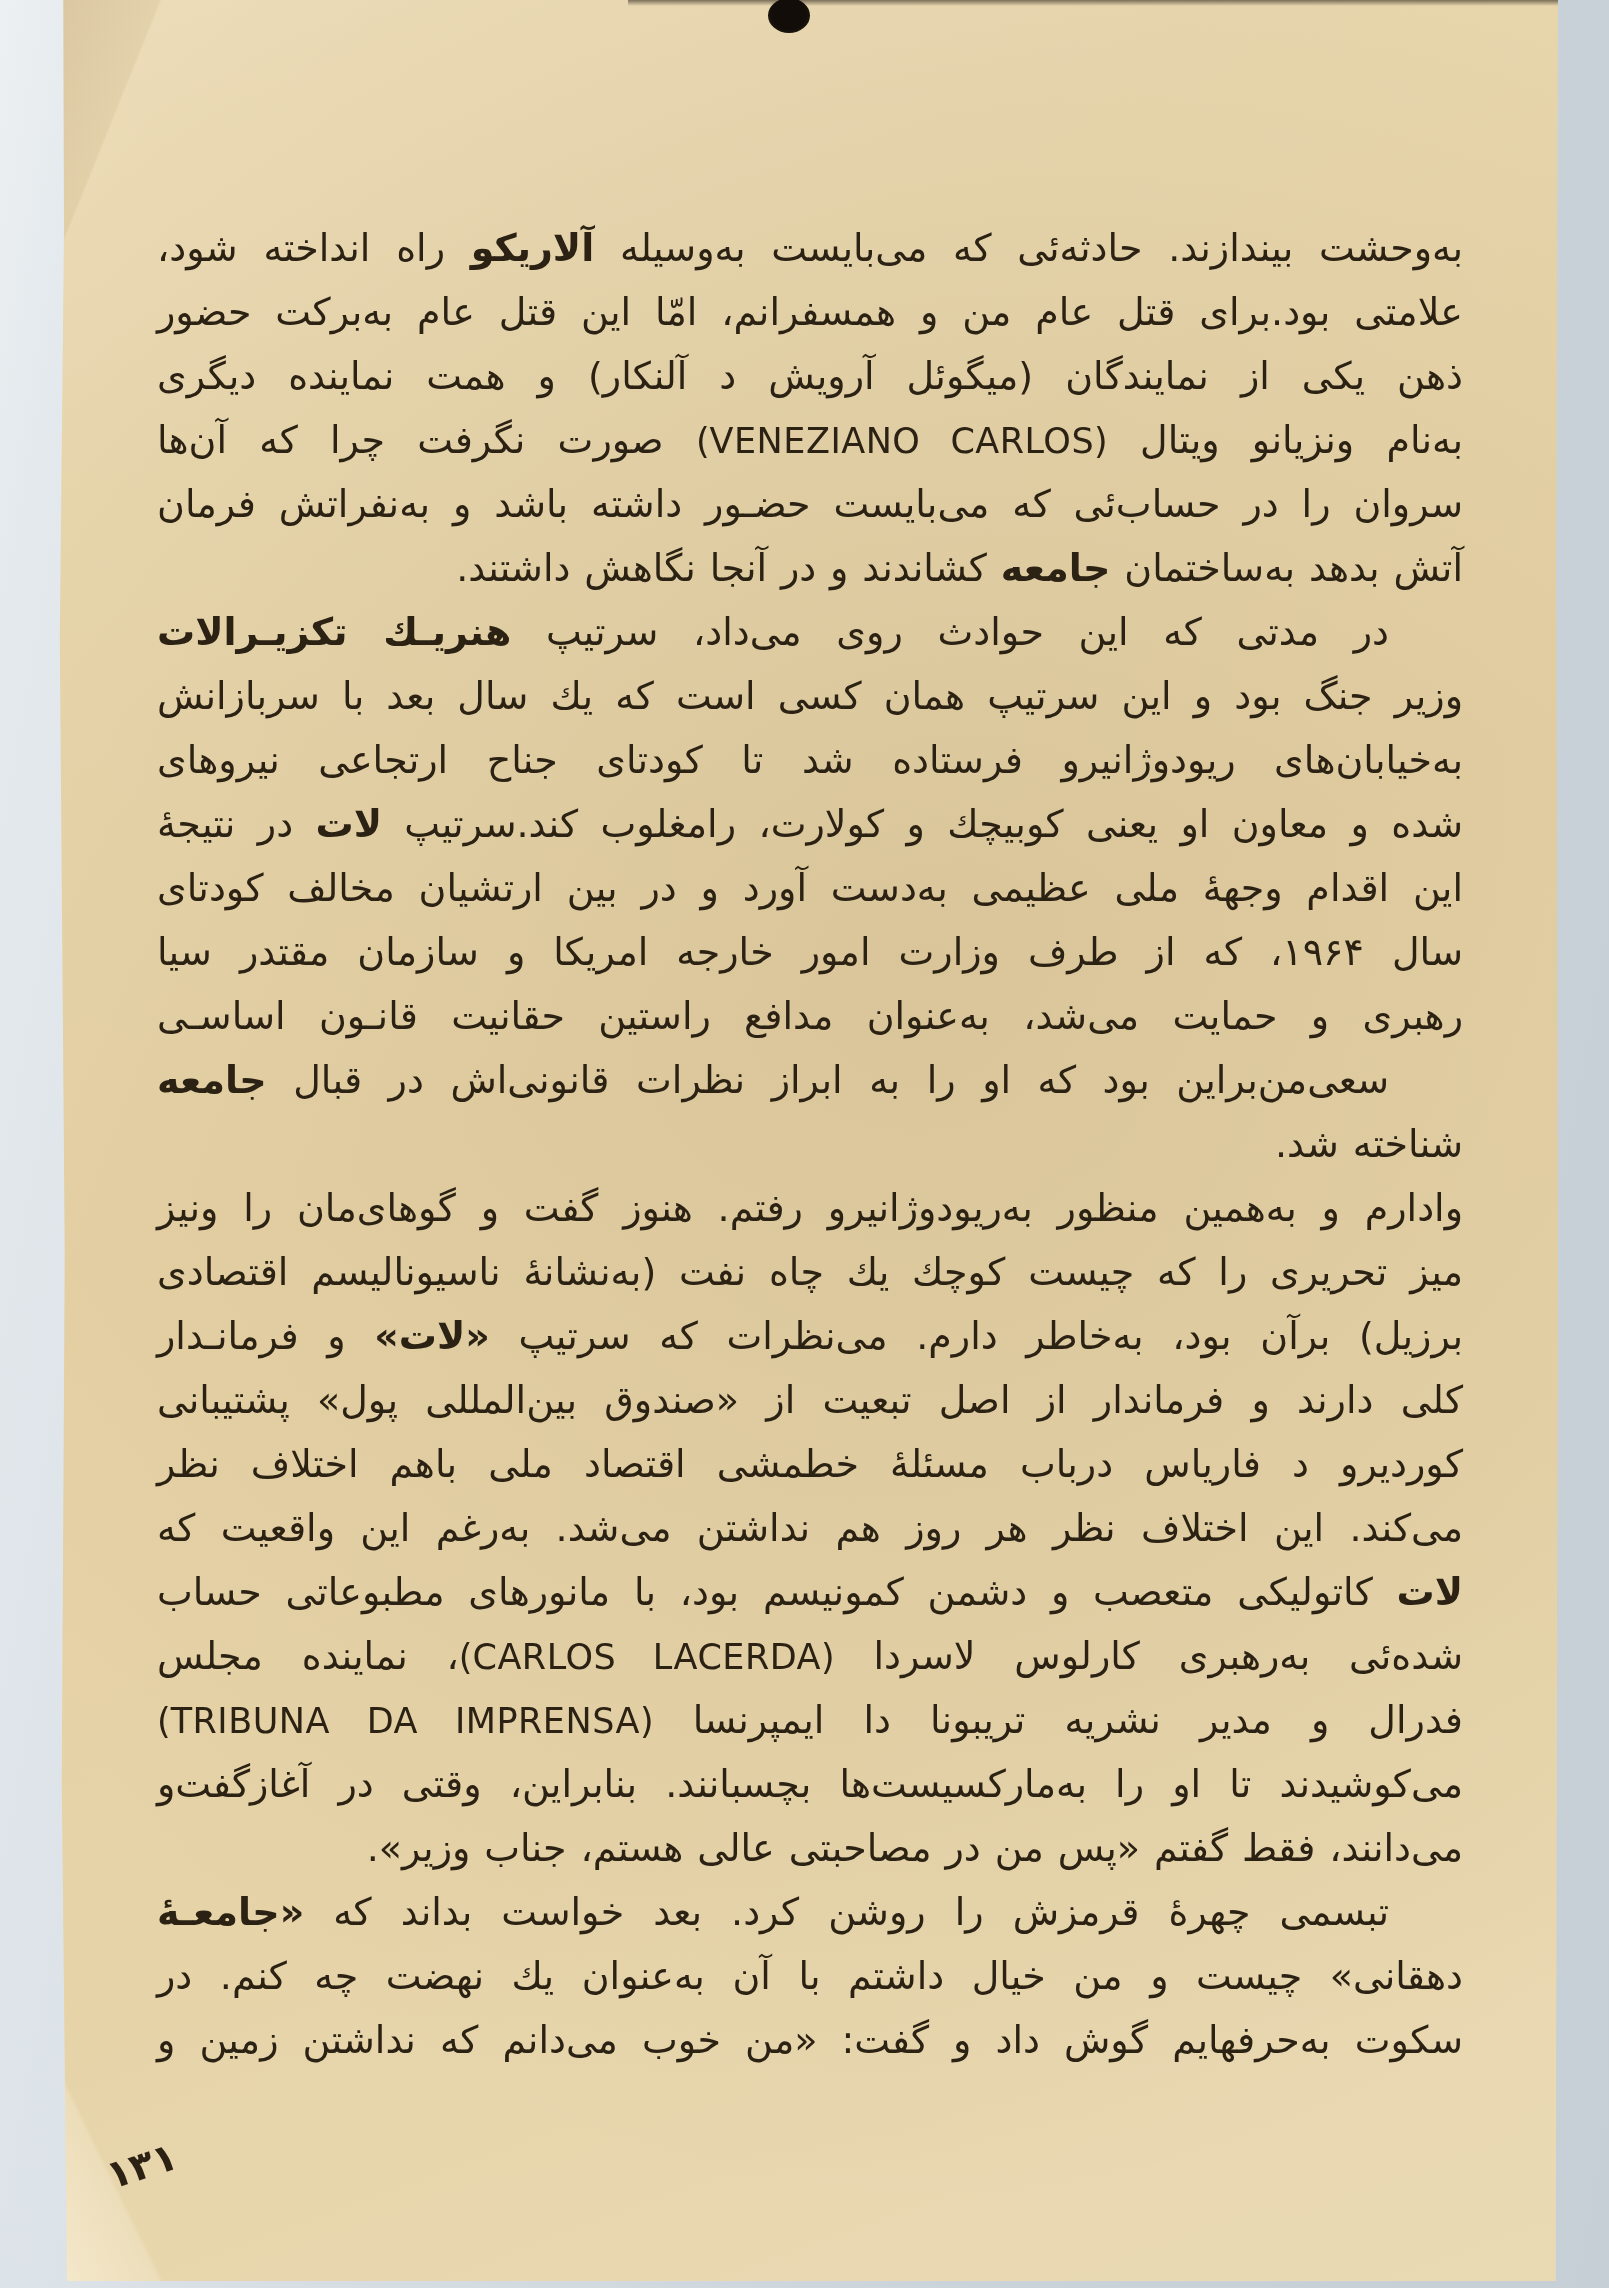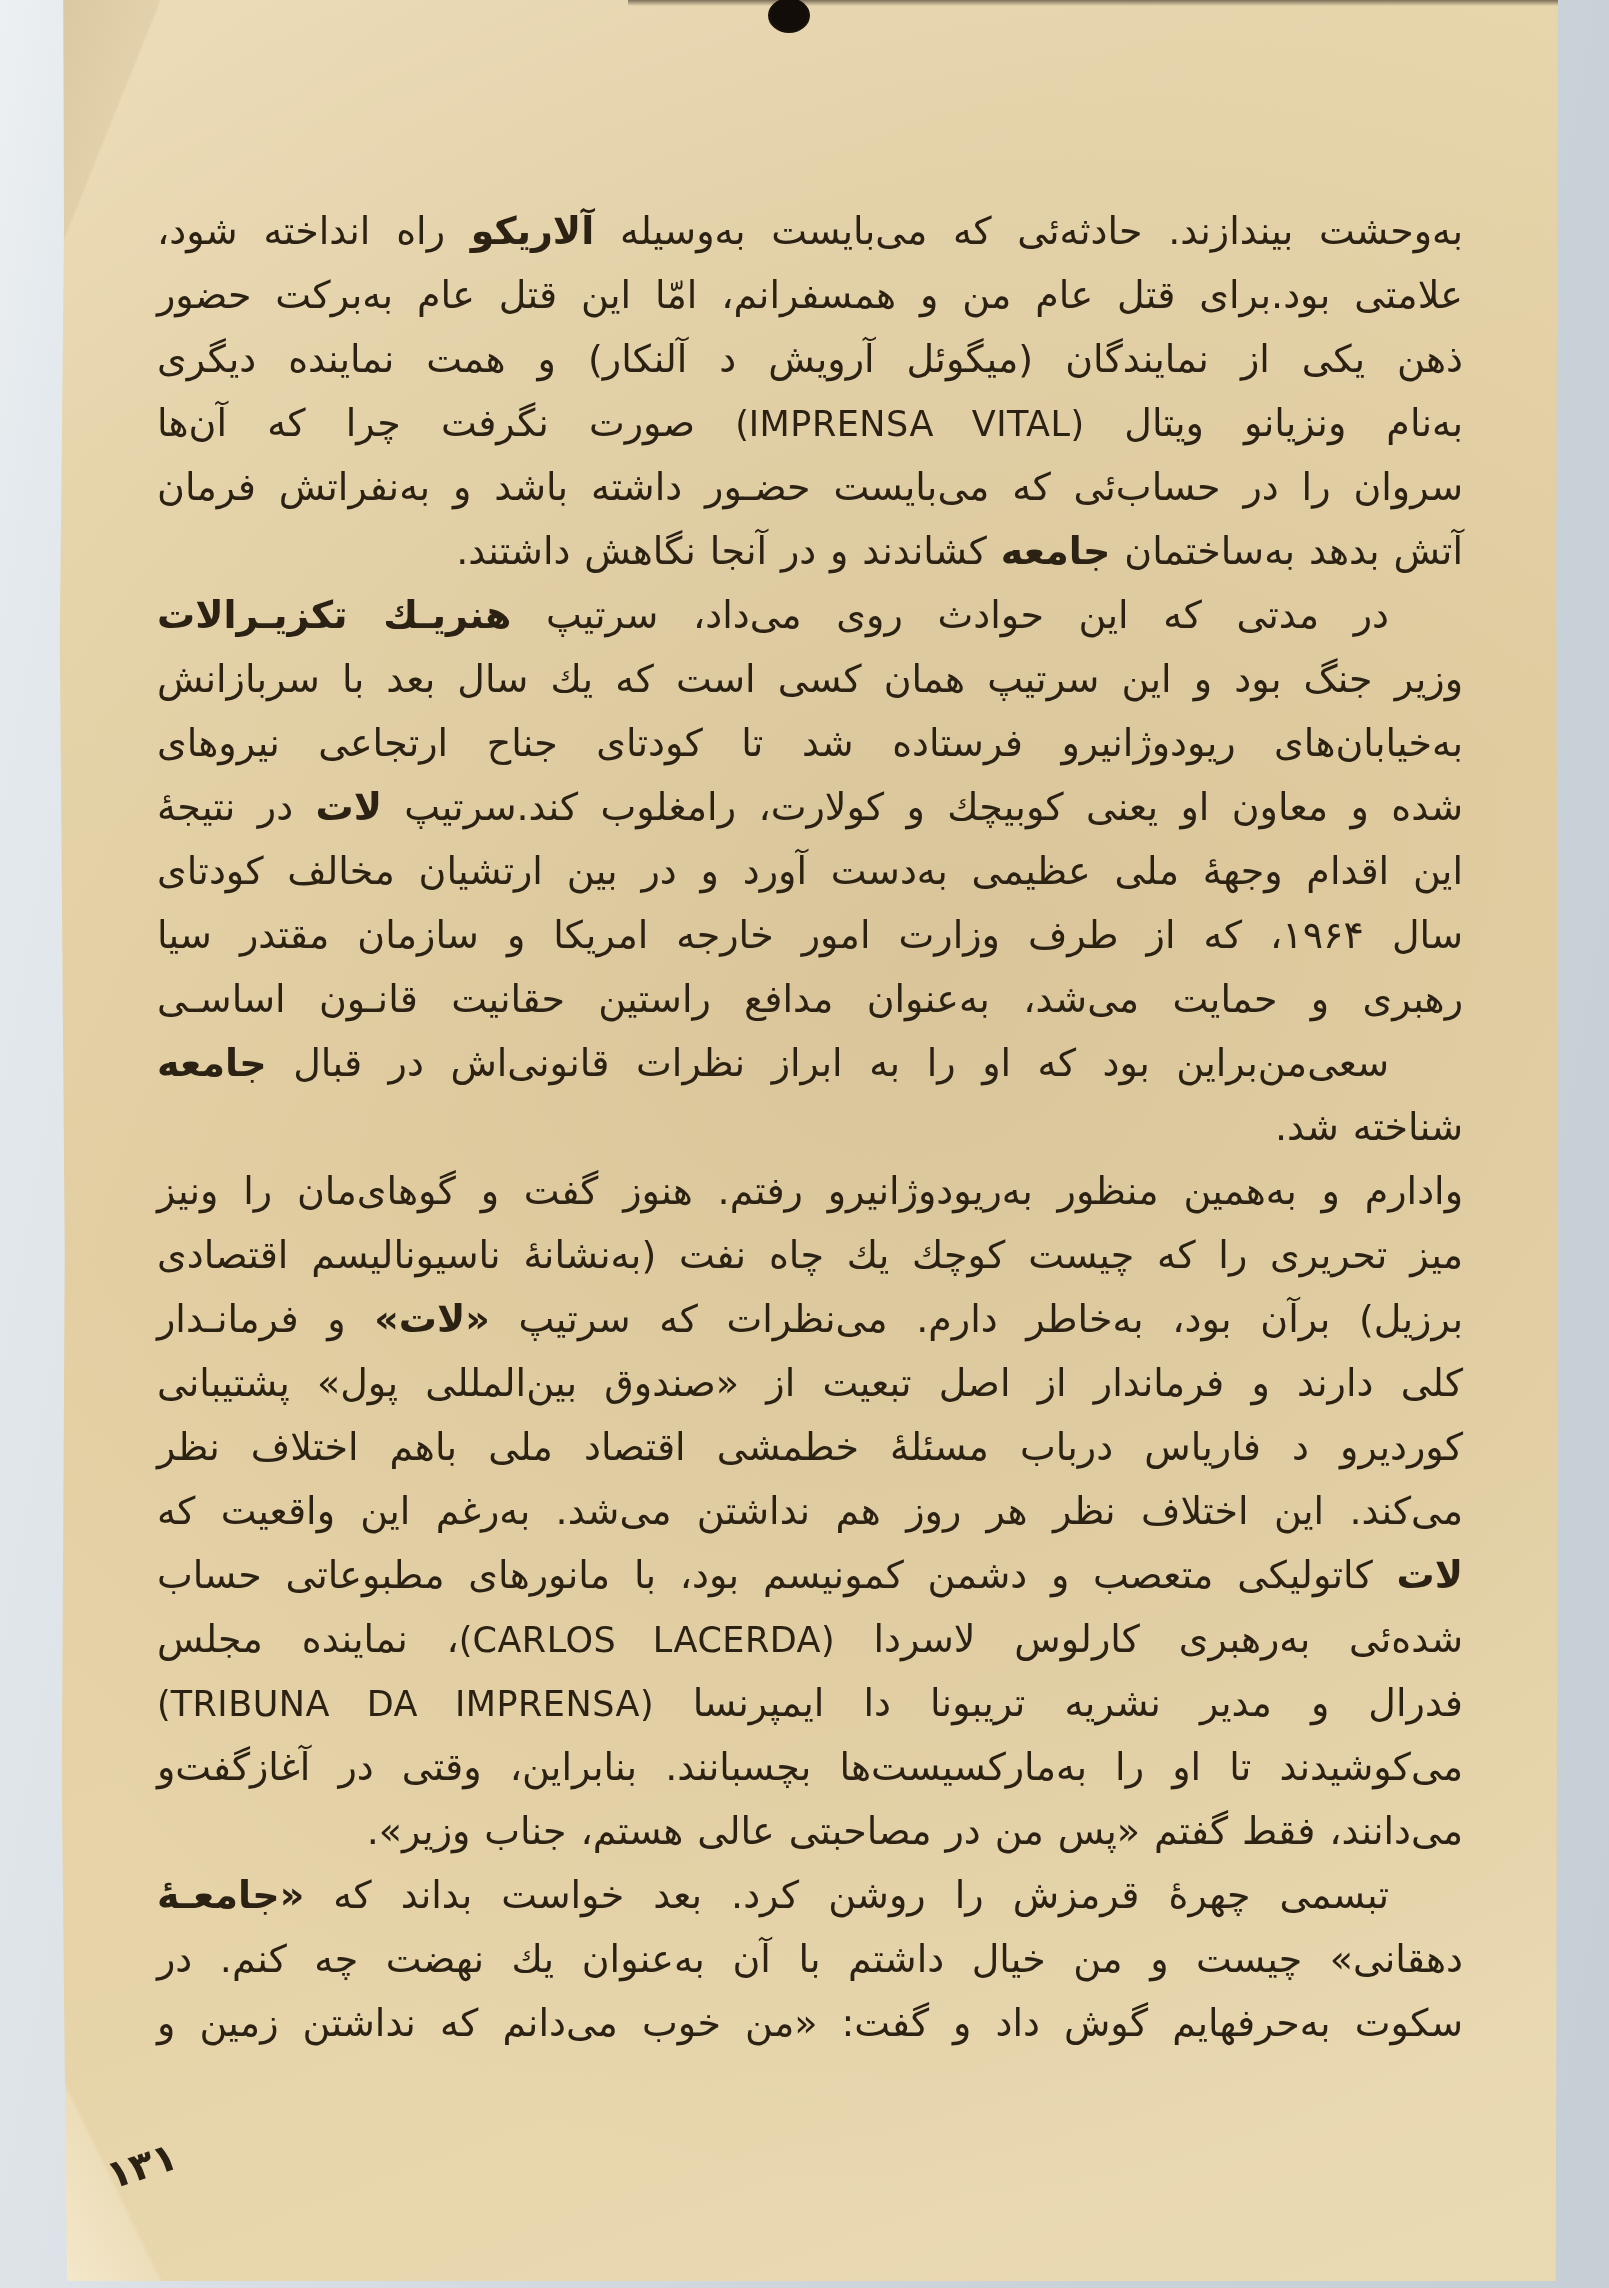--- a/index.html
+++ b/index.html
@@ -26,21 +26,21 @@
   }
   .fold-bl{
     position:absolute;bottom:0;left:0;width:138px;height:258px;
     background:linear-gradient(64deg,rgba(255,248,230,0.55) 0%,rgba(255,248,230,0.25) 38%,rgba(255,248,230,0) 40%);
   }
   .binding-dot{
     position:absolute;left:710px;top:-1.8px;width:42px;height:35px;border-radius:50%;
     background:radial-gradient(ellipse at 50% 45%,#120d09 58%,#241c13 82%,rgba(42,34,26,0) 100%);
   }
   .text-block{
-    position:absolute;top:199px;left:99px;right:95px;
+    position:absolute;top:216px;left:99px;right:95px;
     direction:rtl;color:#2b2214;
   }
   .line{
     height:64px;line-height:64px;font-size:38px;
     text-align:justify;text-align-last:justify;
     letter-spacing:0px;word-spacing:1.8px;
   }
   .line.end{text-align-last:right;}
   .line.indent{padding-right:74px;}
   .line .bold{font-weight:bold;}
@@ -56,21 +56,21 @@
 
 <div class="page">
   <div class="top-edge"></div>
   <div class="fold-tl"></div>
   <div class="fold-bl"></div>
   <div class="binding-dot"></div>
   <div class="text-block" id="text-block">
       <div class="line"><span>به‌وحشت بیندازند. حادثه‌ئی که می‌بایست به‌وسیله </span><span class="bold">آلاریکو</span><span> راه انداخته شود،</span></div>
       <div class="line"><span>علامتی بود.برای قتل عام من و همسفرانم، امّا این قتل عام به‌برکت حضور</span></div>
       <div class="line"><span>ذهن یکی از نمایندگان (میگوئل آرویش د آلنکار) و همت نماینده دیگری</span></div>
-      <div class="line"><span>به‌نام ونزیانو ویتال </span><span class="latin">(IMPRENSA VITAL)</span><span> صورت نگرفت چرا که آن‌ها</span></div>
+      <div class="line"><span>به‌نام ونزیانو ویتال </span><span class="latin">(VENEZIANO CARLOS)</span><span> صورت نگرفت چرا که آن‌ها</span></div>
       <div class="line"><span>سروان را در حساب‌ئی که می‌بایست حضـور داشته باشد و به‌نفراتش فرمان</span></div>
       <div class="line end"><span>آتش بدهد به‌ساختمان </span><span class="bold">جامعه</span><span> کشاندند و در آنجا نگاهش داشتند.</span></div>
       <div class="line indent"><span>در مدتی که این حوادث روی می‌داد، سرتیپ </span><span class="bold">هنریـك تکزیـرالات</span></div>
       <div class="line"><span>وزیر جنگ بود و این سرتیپ همان کسی است که یك سال بعد با سربازانش</span></div>
       <div class="line"><span>به‌خیابان‌های ریودوژانیرو فرستاده شد تا کودتای جناح ارتجاعی نیروهای</span></div>
       <div class="line"><span>شده و معاون او یعنی کوبیچك و کولارت، رامغلوب کند.سرتیپ </span><span class="bold">لات</span><span> در نتیجهٔ</span></div>
       <div class="line"><span>این اقدام وجهۀ ملی عظیمی به‌دست آورد و در بین ارتشیان مخالف کودتای</span></div>
       <div class="line"><span>سال ۱۹۶۴، که از طرف وزارت امور خارجه امریکا و سازمان مقتدر سیا</span></div>
       <div class="line"><span>رهبری و حمایت می‌شد، به‌عنوان مدافع راستین حقانیت قانـون اساسـی</span></div>
       <div class="line indent"><span>سعی‌من‌براین بود که او را به ابراز نظرات قانونی‌اش در قبال </span><span class="bold">جامعه</span></div>

